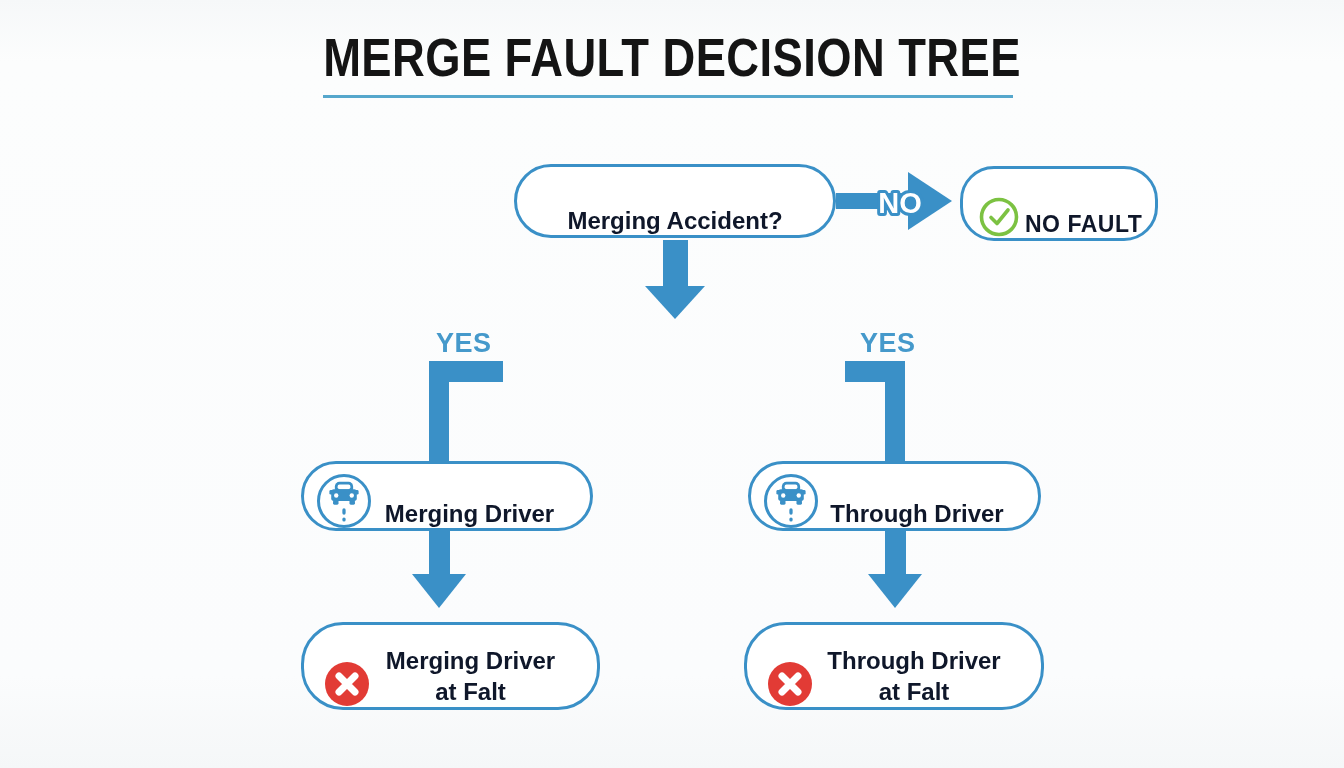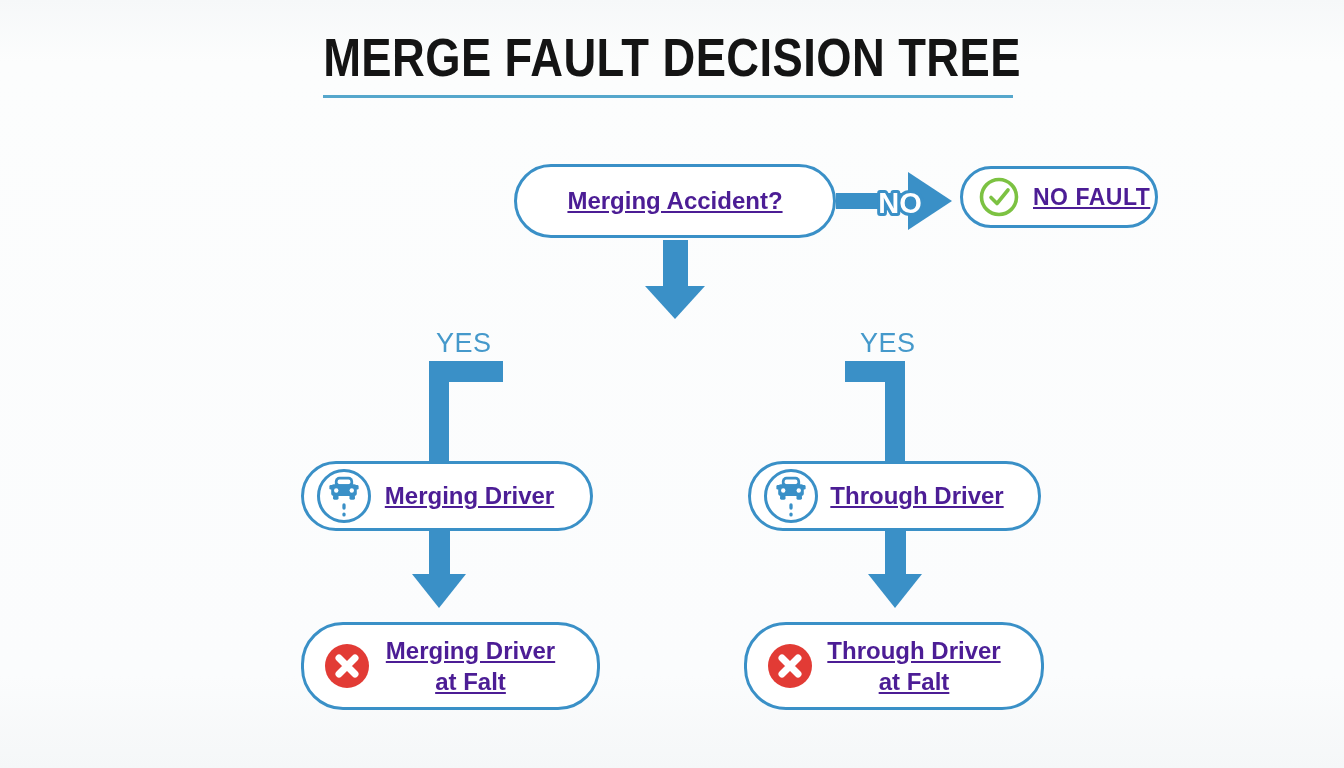--- a/index.html
+++ b/index.html
@@ -19,27 +19,27 @@
     letter-spacing:0.5px; transform:scaleX(.84); white-space:nowrap;
   }
   .title-underline {
     position:absolute; left:323px; top:95px; width:690px; height:3px;
     background:#56a7cc;
   }
 
   
   .pill {
     position:absolute; background:#ffffff; border:3px solid #3a90c7;
-    display:flex; align-items:center; justify-content:center;
-    color:#4c1d95; font-weight:700;text-decoration:underline;
+    display:flex; align-items:flex-end; justify-content:center;
+    color:#0f172a; font-weight:700;
   }
 
   .node-root   { left:514px; top:164px; width:322px; height:74px; border-radius:37px; font-size:24px; }
-  .node-nofault{ left:960px; top:166px; width:198px; height:62px; border-radius:34px;
-                 justify-content:flex-start; padding-left:15px; gap:13px; font-size:23px; font-weight:800; letter-spacing:.5px; }
+  .node-nofault{ left:960px; top:166px; width:198px; height:75px; border-radius:34px;
+                 justify-content:flex-start; padding-left:15px; gap:5px; font-size:23px; font-weight:800; letter-spacing:.5px; }
   .node-q2     { left:500px; top:338px; width:348px; height:70px; border-radius:35px; font-size:23px; }
 
   .node-driver { height:70px; border-radius:35px; font-size:24px; justify-content:flex-start; padding-left:13px; gap:0; }
   .node-driver .label { flex:1; text-align:center; padding-right:22px; }
   .node-merging-driver { left:301px; top:461px; width:292px; }
   .node-through-driver { left:748px; top:461px; width:293px; }
 
   .node-fault  { height:88px; border-radius:42px; font-size:24px; justify-content:flex-start; padding-left:20px; }
   .node-fault .lines { flex:1; text-align:center; line-height:1.3; padding-right:26px; }
   .node-merging-fault { left:301px; top:622px; width:299px; }
@@ -67,21 +67,21 @@
   .v2-head  { position:absolute; left:412px; top:574px; width:0; height:0;
               border-left:27px solid transparent; border-right:27px solid transparent;
               border-top:34px solid #3a90c7; }
   .v3-shaft { left:885px; top:529px; width:21px; height:45px; }
   .v3-head  { position:absolute; left:868px; top:574px; width:0; height:0;
               border-left:27px solid transparent; border-right:27px solid transparent;
               border-top:34px solid #3a90c7; }
 
   
   .yes-label {
-    position:absolute; font-size:27px; font-weight:400; color:#4599cb; letter-spacing:.5px;
+    position:absolute; font-size:27px; font-weight:700; color:#4599cb; letter-spacing:.5px;
   }
   .yes-left  { left:436px; top:328px; }
   .yes-right { left:860px; top:328px; }
 
   
   .car-badge {
     width:54px; height:54px; border:3px solid #3a90c7; border-radius:50%;
     display:flex; align-items:center; justify-content:center; flex:0 0 auto;
     background:#fff;
   }

